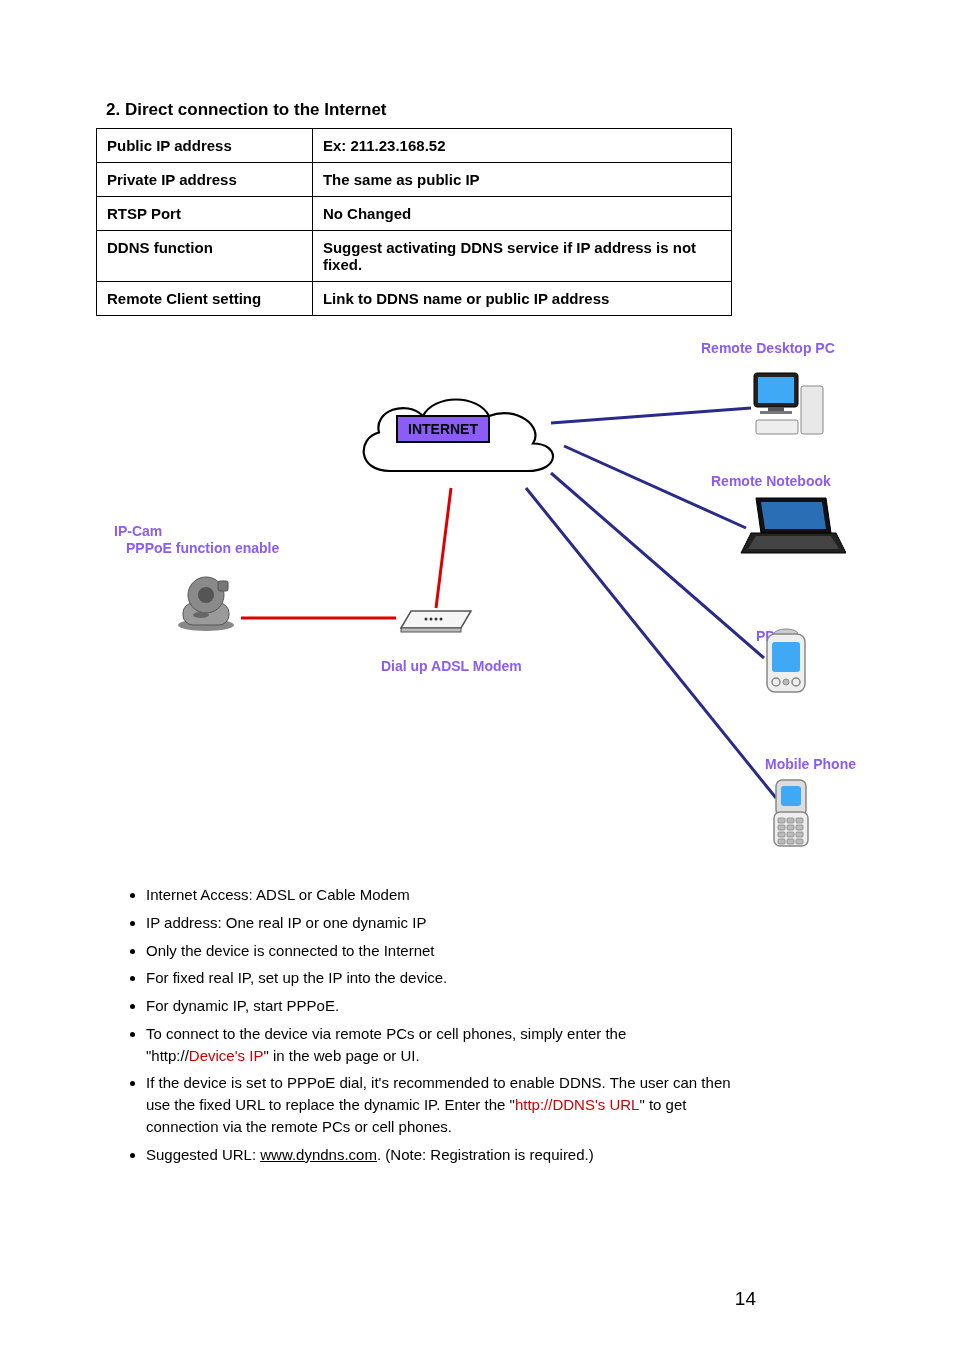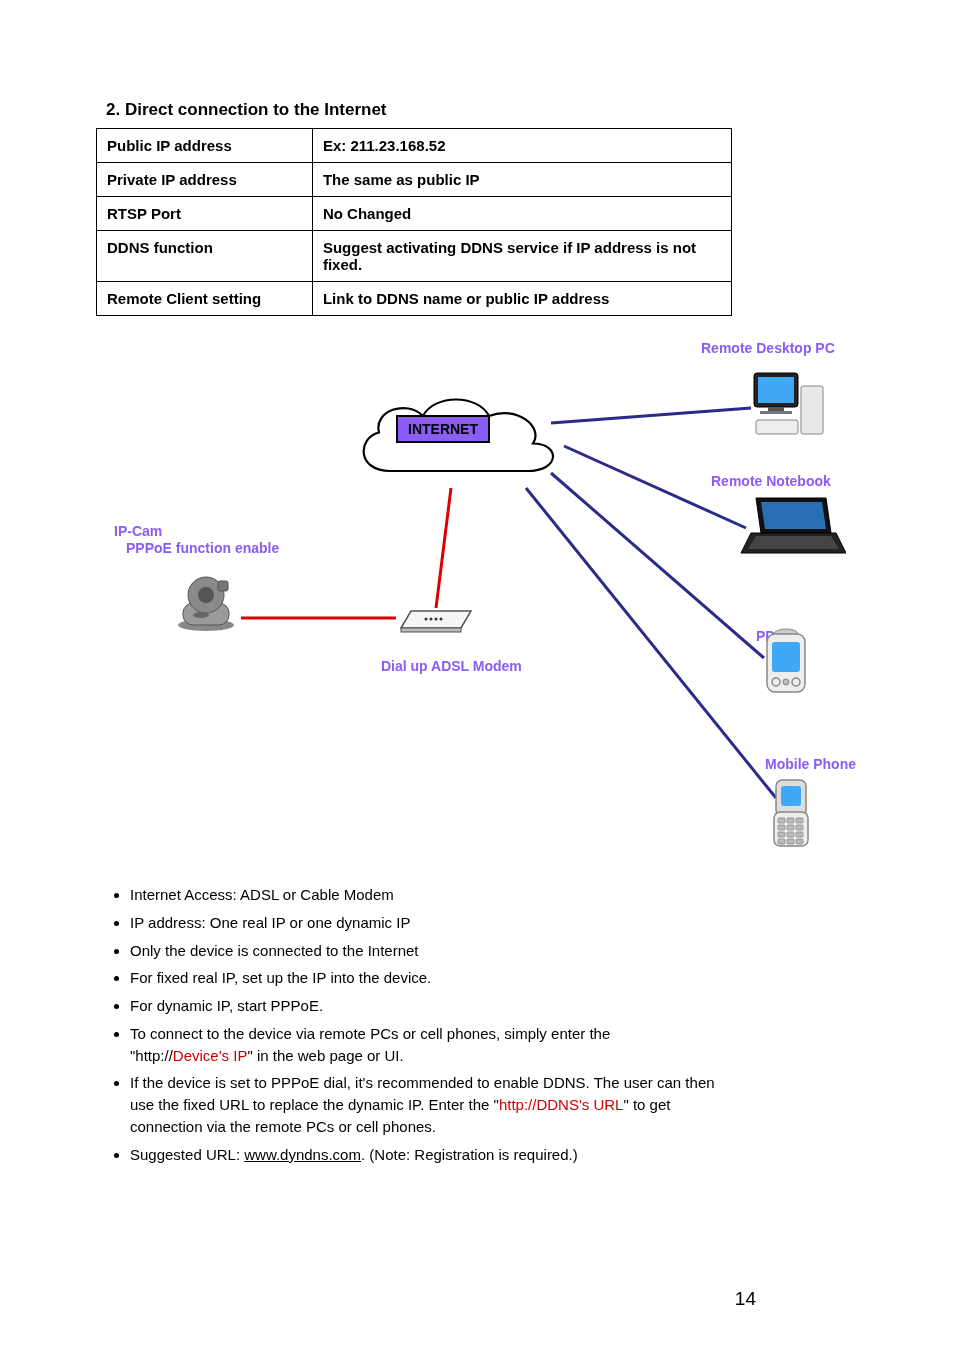--- a/index.html
+++ b/index.html
@@ -112,20 +112,21 @@
   }
   .bullets {
     margin: 16px 0 0 34px;
     padding: 0;
     list-style: disc;
   }
   .bullets li {
     margin-bottom: 6px;
     font-size: 15px;
     line-height: 1.45;
+    margin-left: 16px;
   }
   .page-num {
     position: absolute;
     bottom: 40px;
     right: 96px;
     font-size: 19px;
   }
   a.ddns { color: #000; text-decoration: underline; text-align: center; }
   svg.line { position:absolute; left:0; top:0; pointer-events:none; }
 </style>

